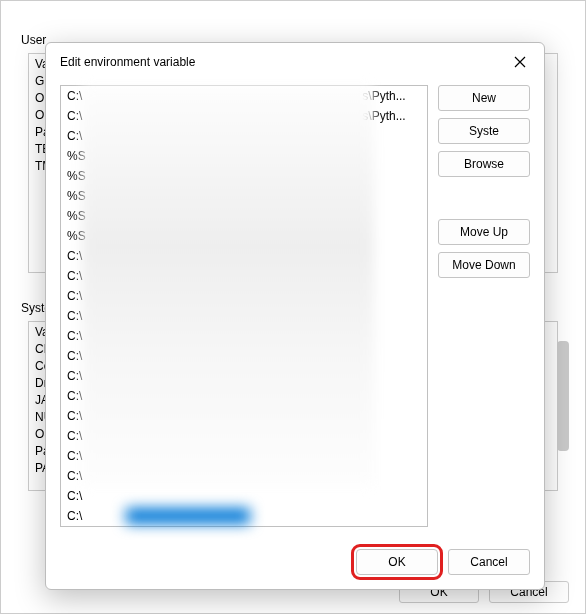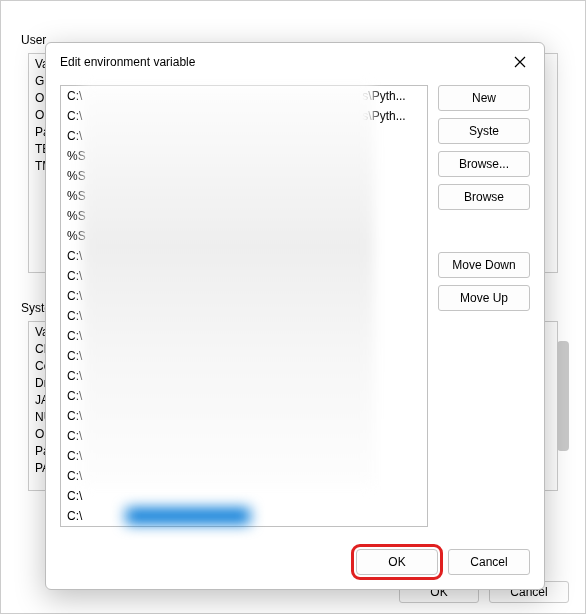--- a/index.html
+++ b/index.html
@@ -147,25 +147,24 @@
           <div class="path-item"><span>C:\</span></div>
           <div class="path-item"><span>C:\</span></div>
           <div class="path-item">C:\Program Files\PowerShell\7\</div>
         </div>
       <div class="blur-overlay"></div>
       <div class="blur-overlay2"></div>
     </div>
     <div class="side-buttons">
       <button class="win-btn">New</button>
       <button class="win-btn">Syste</button>
-      <button class="win-btn">Browse...</button>
       <button class="win-btn">Browse</button>
       <div class="spacer-sm"></div>
+      <button class="win-btn">Move Up</button>
       <button class="win-btn">Move Down</button>
-      <button class="win-btn">Move Up</button>
       <div class="spacer-md"></div>
     </div>
   </div>
 
   <div class="modal-footer">
     <button class="win-btn ok-highlight">OK</button>
     <button class="win-btn">Cancel</button>
   </div>
 </div>
 

